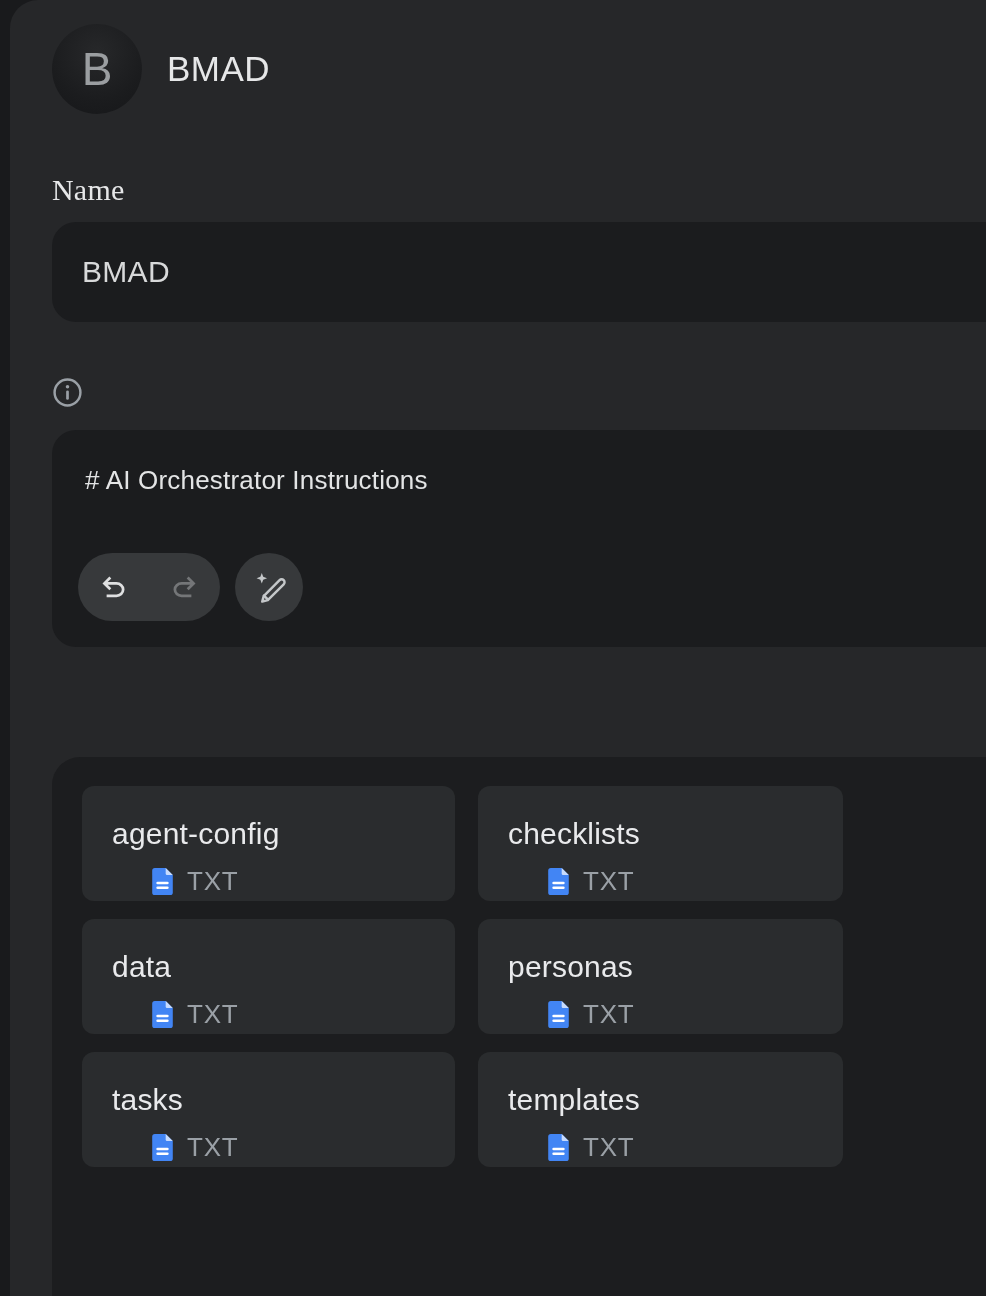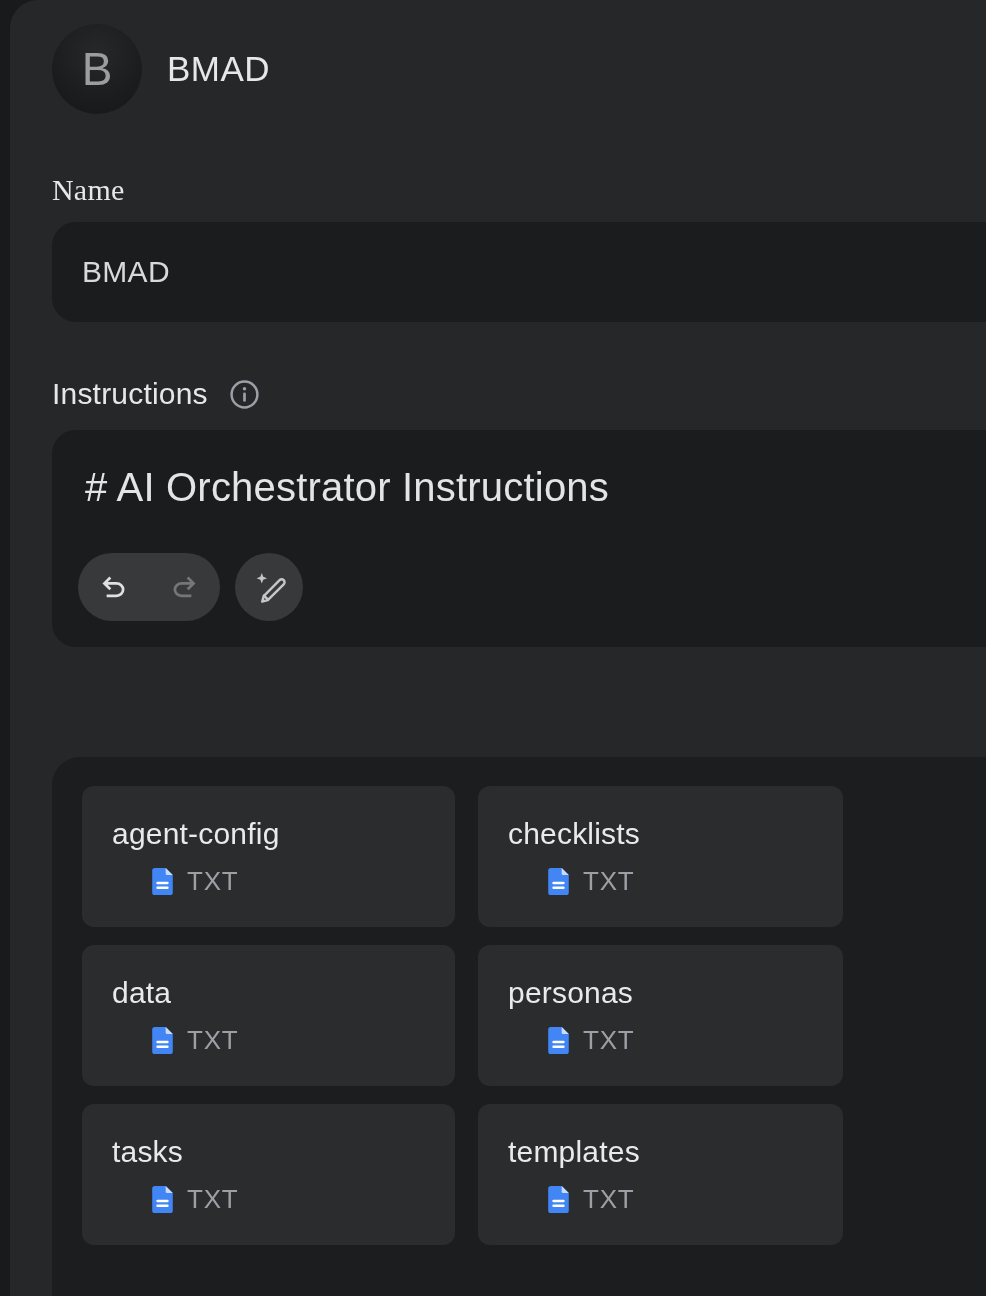--- a/index.html
+++ b/index.html
@@ -23,37 +23,37 @@
   .label-row{position:absolute;left:42px;display:flex;align-items:center;gap:21px;}
   .info-icon{width:31px;height:31px;color:var(--text-secondary);display:inline-flex;}
   .info-icon svg{width:100%;height:100%;}
   .name-label{position:absolute;left:42px;top:173px;font-family:Liberation Serif, serif;}
   .name-input{position:absolute;left:42px;top:222px;width:934px;height:100px;background:var(--field-bg);
     border:none;outline:none;border-radius:24px 0 0 24px;color:var(--input-text);
     font-size:30px;padding:0 30px;letter-spacing:.3px;}
   .instr-row{top:377px;}
   .editor{position:absolute;left:42px;top:430px;width:934px;height:217px;background:var(--field-bg);
     border-radius:24px 0 0 24px;cursor:text;}
-  .editor-text{position:absolute;left:33px;top:35px;font-size:40px;color:#e3e4e5;letter-spacing:.2px;}
+  .editor-text{position:absolute;left:33px;top:35px;font-size:26px;color:#e3e4e5;letter-spacing:.2px;}
   .editor-toolbar{position:absolute;left:26px;bottom:26px;display:flex;align-items:center;gap:15px;}
   .history-pill{width:142px;height:68px;border-radius:34px;background:var(--button-bg);display:flex;}
   .history-pill button{flex:1;background:none;border:none;display:flex;align-items:center;
     justify-content:center;cursor:pointer;padding:0;}
   .history-pill svg{width:33px;height:33px;}
   .undo-btn{color:var(--undo-color);}
   .redo-btn{color:var(--redo-color);}
   .magic-btn{width:68px;height:68px;border-radius:50%;background:var(--button-bg);border:none;
     display:flex;align-items:center;justify-content:center;cursor:pointer;color:var(--wand-color);}
   .magic-btn svg{width:37px;height:37px;}
   .knowledge-row{top:700px;}
   .knowledge-container{position:absolute;left:42px;top:757px;width:934px;height:539px;
     background:var(--container-bg);border-radius:28px 0 0 0;}
   .cards{position:absolute;left:30px;top:29px;display:grid;
     grid-template-columns:373px 365px;column-gap:23px;row-gap:18px;}
-  .card{height:141px;background:var(--card-bg);border-radius:12px;padding:31px 28px 0 30px;cursor:pointer;}
+  .card{height:115px;background:var(--card-bg);border-radius:12px;padding:31px 28px 0 30px;cursor:pointer;}
   .card-title{font-size:30px;font-weight:500;color:#e9eaec;letter-spacing:.2px;white-space:nowrap;
     overflow:hidden;text-overflow:ellipsis;}
   .card-meta{margin-top:15px;display:flex;align-items:center;gap:14px;padding-left:40px;}
   .doc-icon{display:inline-flex;width:21px;height:27px;}
   .doc-icon svg{width:100%;height:100%;}
   .file-type{font-size:26px;color:var(--text-secondary);letter-spacing:.8px;}
 </style>
 </head>
 <body>
 
@@ -63,21 +63,20 @@
     <div class="avatar">
       <span>B</span>
     </div>
     <h1 class="gem-title">BMAD</h1>
   </div>
 
   <div class="field-label name-label">Name</div>
   <input class="name-input" type="text" value="BMAD" style="">
 
   <div class="label-row instr-row">
-    <span class="field-label">Instructions</span>
     <span class="info-icon">
       <svg viewBox="0 0 24 24" fill="none">
         <circle cx="12" cy="12" r="10" stroke="currentColor" stroke-width="1.9"></circle>
         <circle cx="12" cy="7.6" r="1.35" fill="currentColor"></circle>
         <rect x="10.95" y="10.4" width="2.1" height="7.2" rx="1.05" fill="currentColor"></rect>
       </svg>
     </span>
   </div>
 
   <div class="editor">

